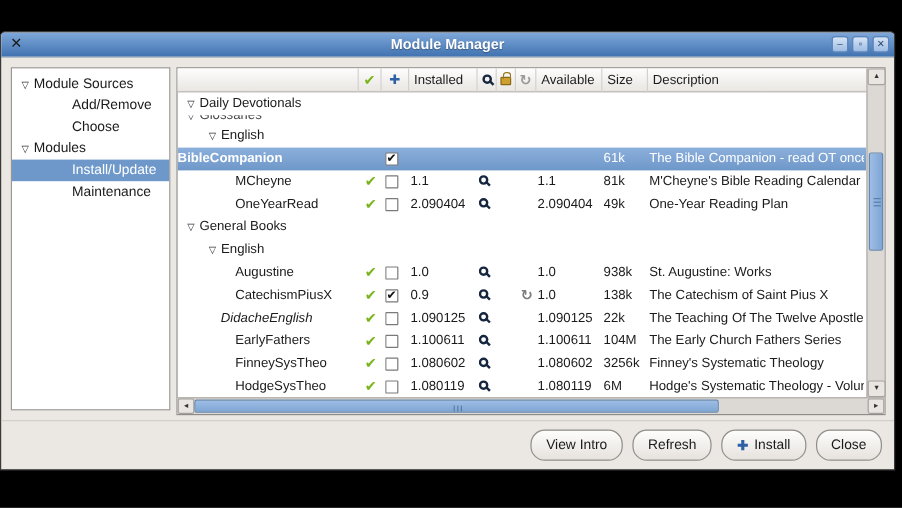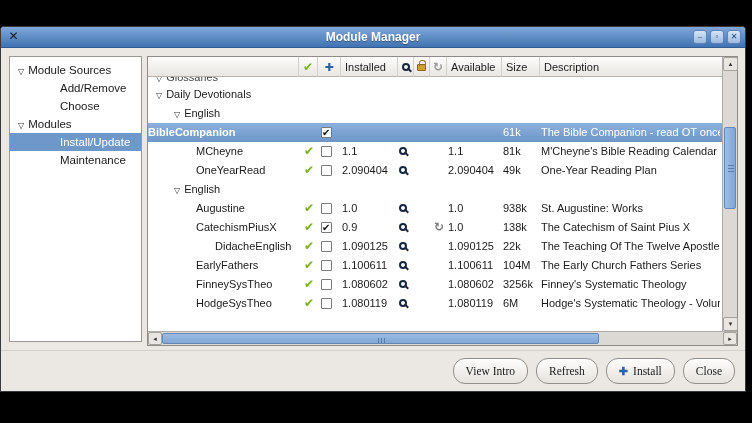--- a/index.html
+++ b/index.html
@@ -98,21 +98,21 @@
             border:1px solid #6488b4; border-radius:2px; }
   .grip-h { position:absolute; top:4px; left:50%; width:1px; height:5px; background:#5a7ca8;
             box-shadow:-3px 0 0 #5a7ca8, 3px 0 0 #5a7ca8; }
 
   
   .footer { position:absolute; left:0; bottom:0; right:0; height:41px;
             border-top:1px solid #d2cec9; display:flex; align-items:center;
             justify-content:flex-end; gap:8px; padding-right:10px; }
   .btn { height:26px; padding:0 12px; background:linear-gradient(#fdfdfc,#e6e2dd);
          border:1px solid #918f8b; border-radius:12px; font-size:11.5px; color:#1a1a1a;
-         font-family:Liberation Serif, serif; display:flex; align-items:center; gap:5px; }
+         font-family:Liberation Sans, sans-serif; display:flex; align-items:center; gap:5px; }
 </style>
 </head>
 <body>
 
 <div class="window">
 
   <div class="titlebar">
     <span class="app-ico">✕</span>
     <span class="title">Module Manager</span>
     <span class="winbtns">
@@ -138,25 +138,25 @@
       <div class="hcell" style="left:192px;width:57px">Installed</div>
       <div class="hcell center" style="left:249px;width:16px"><span class="mag"></span></div>
       <div class="hcell center" style="left:265px;width:16px"><span class="lock"></span></div>
       <div class="hcell center" style="left:281px;width:17px"><span class="updarrow">↻</span></div>
       <div class="hcell" style="left:298px;width:55px">Available</div>
       <div class="hcell" style="left:353px;width:38px">Size</div>
       <div class="hcell" style="left:391px;width:183px">Description</div>
     </div>
 
     <div class="tbody">
+        <div class="trow">
+          <div class="namecell"><span class="exp" style="margin-left: 8px; margin-right: 4px;">▽</span><span>Daily Devotionals</span></div>
+        </div>
         <div class="trow clipped">
           <div class="namecell"><span class="exp" style="margin-left: 8px; margin-right: 4px;">▽</span><span>Glossaries</span></div>
-        </div>
-        <div class="trow">
-          <div class="namecell"><span class="exp" style="margin-left: 8px; margin-right: 4px;">▽</span><span>Daily Devotionals</span></div>
         </div>
         <div class="trow">
           <div class="namecell"><span class="exp" style="margin-left: 26px; margin-right: 4px;">▽</span><span>English</span></div>
         </div>
         <div class="trow selected">
           <div class="namecell"><span style=" font-weight: bold;">BibleCompanion</span></div>
           <div class="cell c-cb"><span class="checkbox checked"></span></div>
           <div class="cell c-size">61k</div>
           <div class="cell c-desc">The Bible Companion - read OT once</div>
         </div>
@@ -174,20 +174,23 @@
           <div class="namecell"><span style="margin-left: 48px;">OneYearRead</span></div>
           <div class="cell c-check"><span class="greencheck">✔</span></div>
           <div class="cell c-cb"><span class="checkbox"></span></div>
           <div class="cell c-inst">2.090404</div>
           <div class="cell c-mag"><span class="mag"></span></div>
           <div class="cell c-avail">2.090404</div>
           <div class="cell c-size">49k</div>
           <div class="cell c-desc">One-Year Reading Plan</div>
         </div>
         <div class="trow">
+          <div class="namecell"><span class="exp" style="margin-left: 8px; margin-right: 4px;">▽</span><span>General Books</span></div>
+        </div>
+        <div class="trow">
           <div class="namecell"><span class="exp" style="margin-left: 26px; margin-right: 4px;">▽</span><span>English</span></div>
         </div>
         <div class="trow">
           <div class="namecell"><span style="margin-left: 48px;">Augustine</span></div>
           <div class="cell c-check"><span class="greencheck">✔</span></div>
           <div class="cell c-cb"><span class="checkbox"></span></div>
           <div class="cell c-inst">1.0</div>
           <div class="cell c-mag"><span class="mag"></span></div>
           <div class="cell c-avail">1.0</div>
           <div class="cell c-size">938k</div>
@@ -198,21 +201,21 @@
           <div class="cell c-check"><span class="greencheck">✔</span></div>
           <div class="cell c-cb"><span class="checkbox checked"></span></div>
           <div class="cell c-inst">0.9</div>
           <div class="cell c-mag"><span class="mag"></span></div>
           <div class="cell c-upd"><span class="updarrow" style="color: rgb(125, 125, 125);">↻</span></div>
           <div class="cell c-avail">1.0</div>
           <div class="cell c-size">138k</div>
           <div class="cell c-desc">The Catechism of Saint Pius X</div>
         </div>
         <div class="trow">
-          <div class="namecell"><span style="margin-left: 67px;">DidacheEnglish</span></div>
+          <div class="namecell"><span style="margin-left: 36px; font-style: italic;">DidacheEnglish</span></div>
           <div class="cell c-check"><span class="greencheck">✔</span></div>
           <div class="cell c-cb"><span class="checkbox"></span></div>
           <div class="cell c-inst">1.090125</div>
           <div class="cell c-mag"><span class="mag"></span></div>
           <div class="cell c-avail">1.090125</div>
           <div class="cell c-size">22k</div>
           <div class="cell c-desc">The Teaching Of The Twelve Apostles</div>
         </div>
         <div class="trow">
           <div class="namecell"><span style="margin-left: 48px;">EarlyFathers</span></div>

